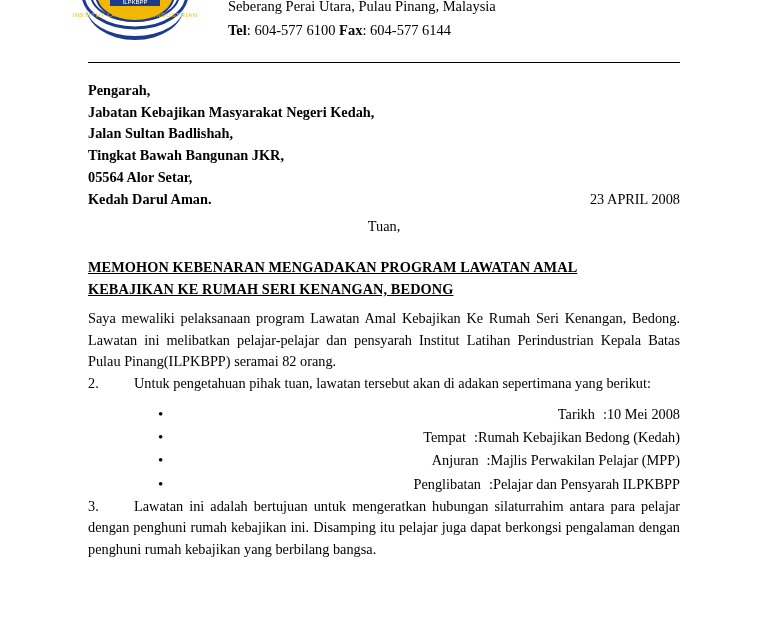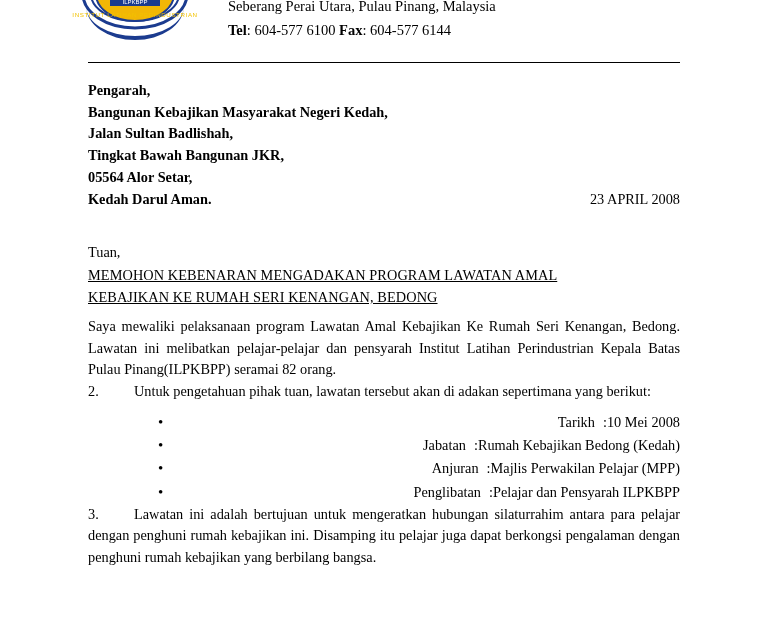--- a/index.html
+++ b/index.html
@@ -70,24 +70,25 @@
     position: relative;
     height: 0;
   }
   .date {
     position: absolute;
     right: 0;
     top: -21px;
     white-space: nowrap;
   }
 
-  .salutation { margin-top: 32px; }
+  .salutation { margin-top: 6px; text-align: center; }
 
   .subject {
-    font-weight: normal;
+    margin-top: 18px;
+    font-weight: bold;
     text-decoration: underline;
     line-height: 1.55;
     letter-spacing: 0.1px;
   }
   .subject span { display: block; }
 
   .para {
     margin-top: 8px;
     text-align: justify;
     line-height: 1.5;
@@ -157,21 +158,21 @@
       </div>
     </div>
   </div>
 
   <div class="rule"></div>
 
   <div class="content">
 
     <div class="addr">
       <div>Pengarah,</div>
-      <div>Bangunan Kebajikan Masyarakat Negeri Kedah,</div>
+      <div>Jabatan Kebajikan Masyarakat Negeri Kedah,</div>
       <div>Jalan Sultan Badlishah,</div>
       <div>Tingkat Bawah Bangunan JKR,</div>
       <div>05564 Alor Setar,</div>
       <div>Kedah Darul Aman.</div>
     </div>
 
     <div class="date-row">
       <div class="date">23 APRIL 2008</div>
     </div>
 
@@ -186,21 +187,21 @@
 
     <div class="para-num">
       <span class="num-label">2.</span><span>Untuk pengetahuan pihak tuan, lawatan tersebut akan di adakan sepertimana yang berikut:</span>
     </div>
 
     <ul class="details">
       <li>
         <span class="d-label">Tarikh</span><span class="d-colon">:</span><span>10 Mei 2008</span>
       </li>
       <li>
-        <span class="d-label">Jabatan</span><span class="d-colon">:</span><span>Rumah Kebajikan Bedong (Kedah)</span>
+        <span class="d-label">Tempat</span><span class="d-colon">:</span><span>Rumah Kebajikan Bedong (Kedah)</span>
       </li>
       <li>
         <span class="d-label">Anjuran</span><span class="d-colon">:</span><span>Majlis Perwakilan Pelajar (MPP)</span>
       </li>
       <li>
         <span class="d-label">Penglibatan</span><span class="d-colon">:</span><span>Pelajar dan Pensyarah ILPKBPP</span>
       </li>
     </ul>
 
     <div class="para-num">

